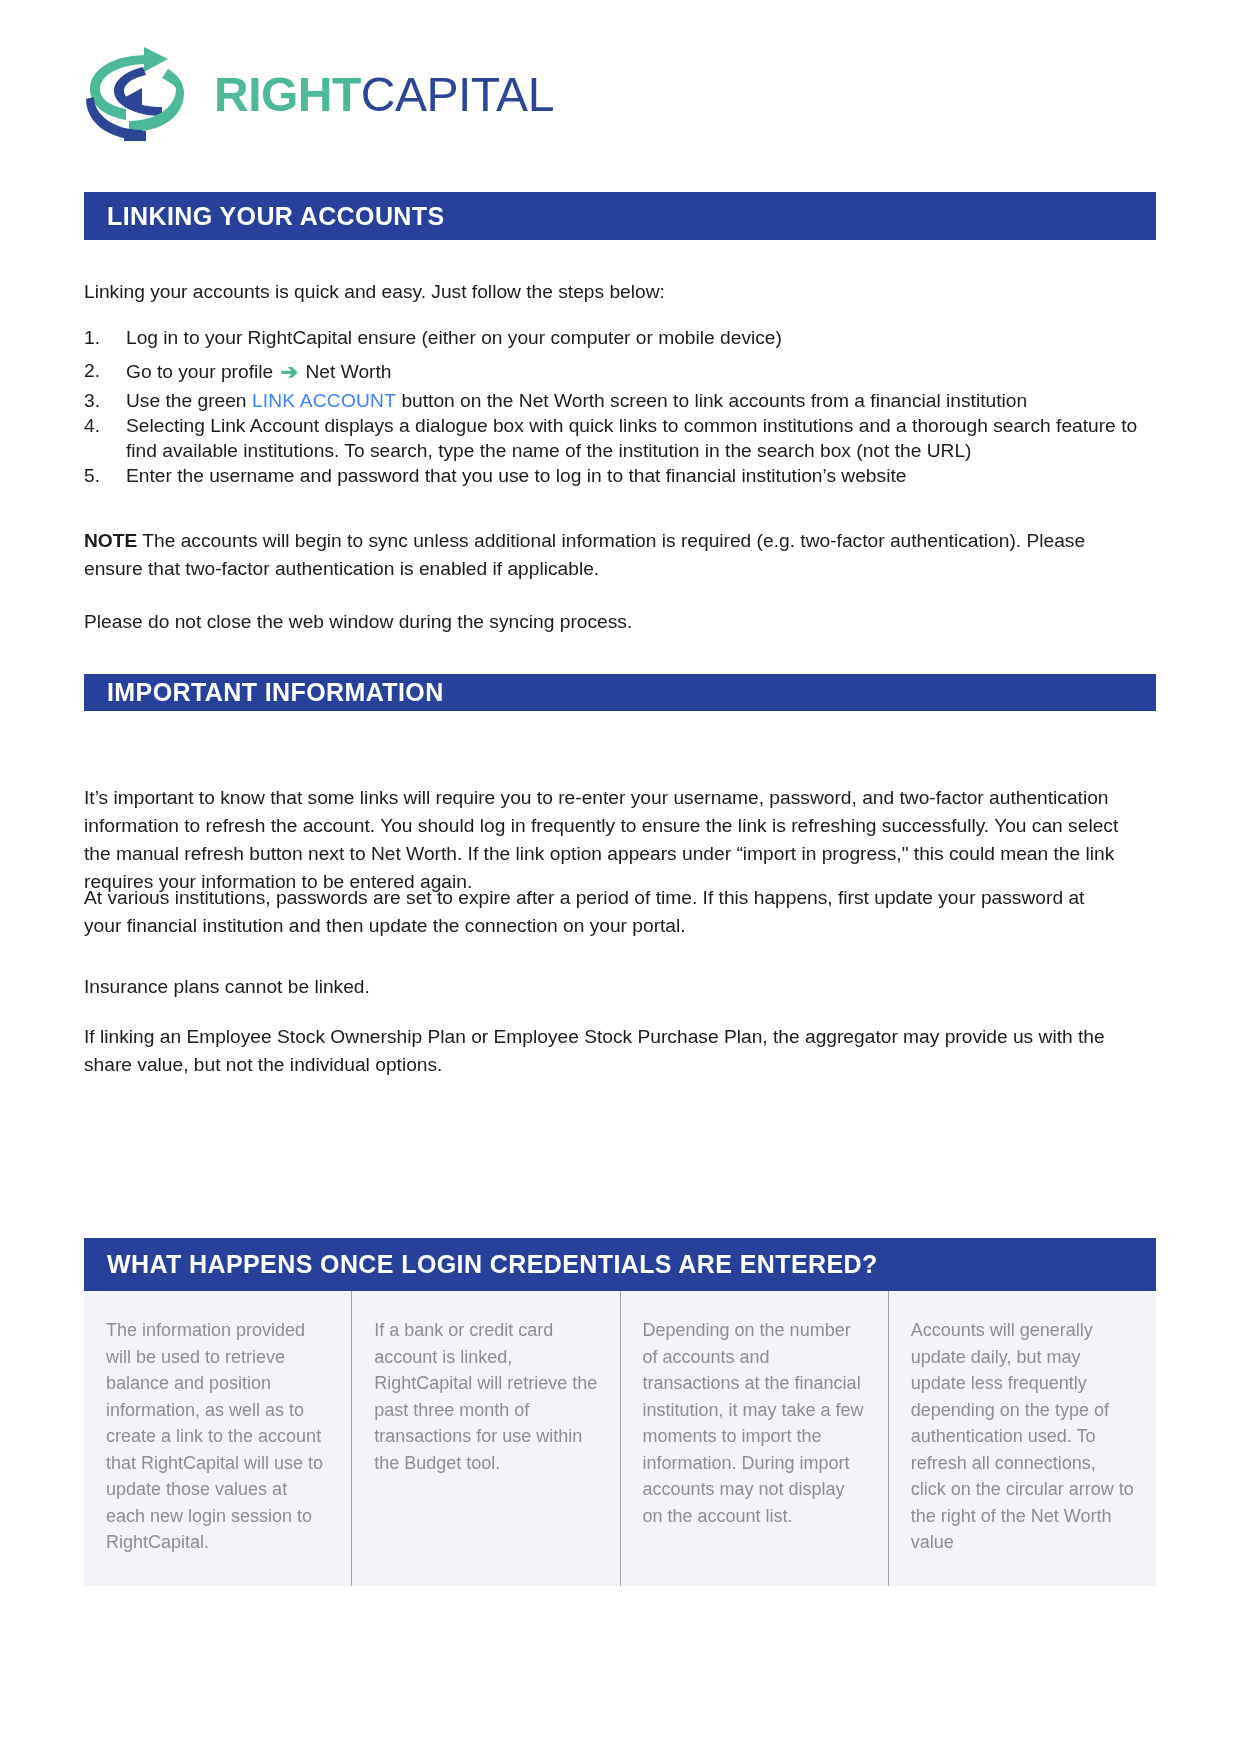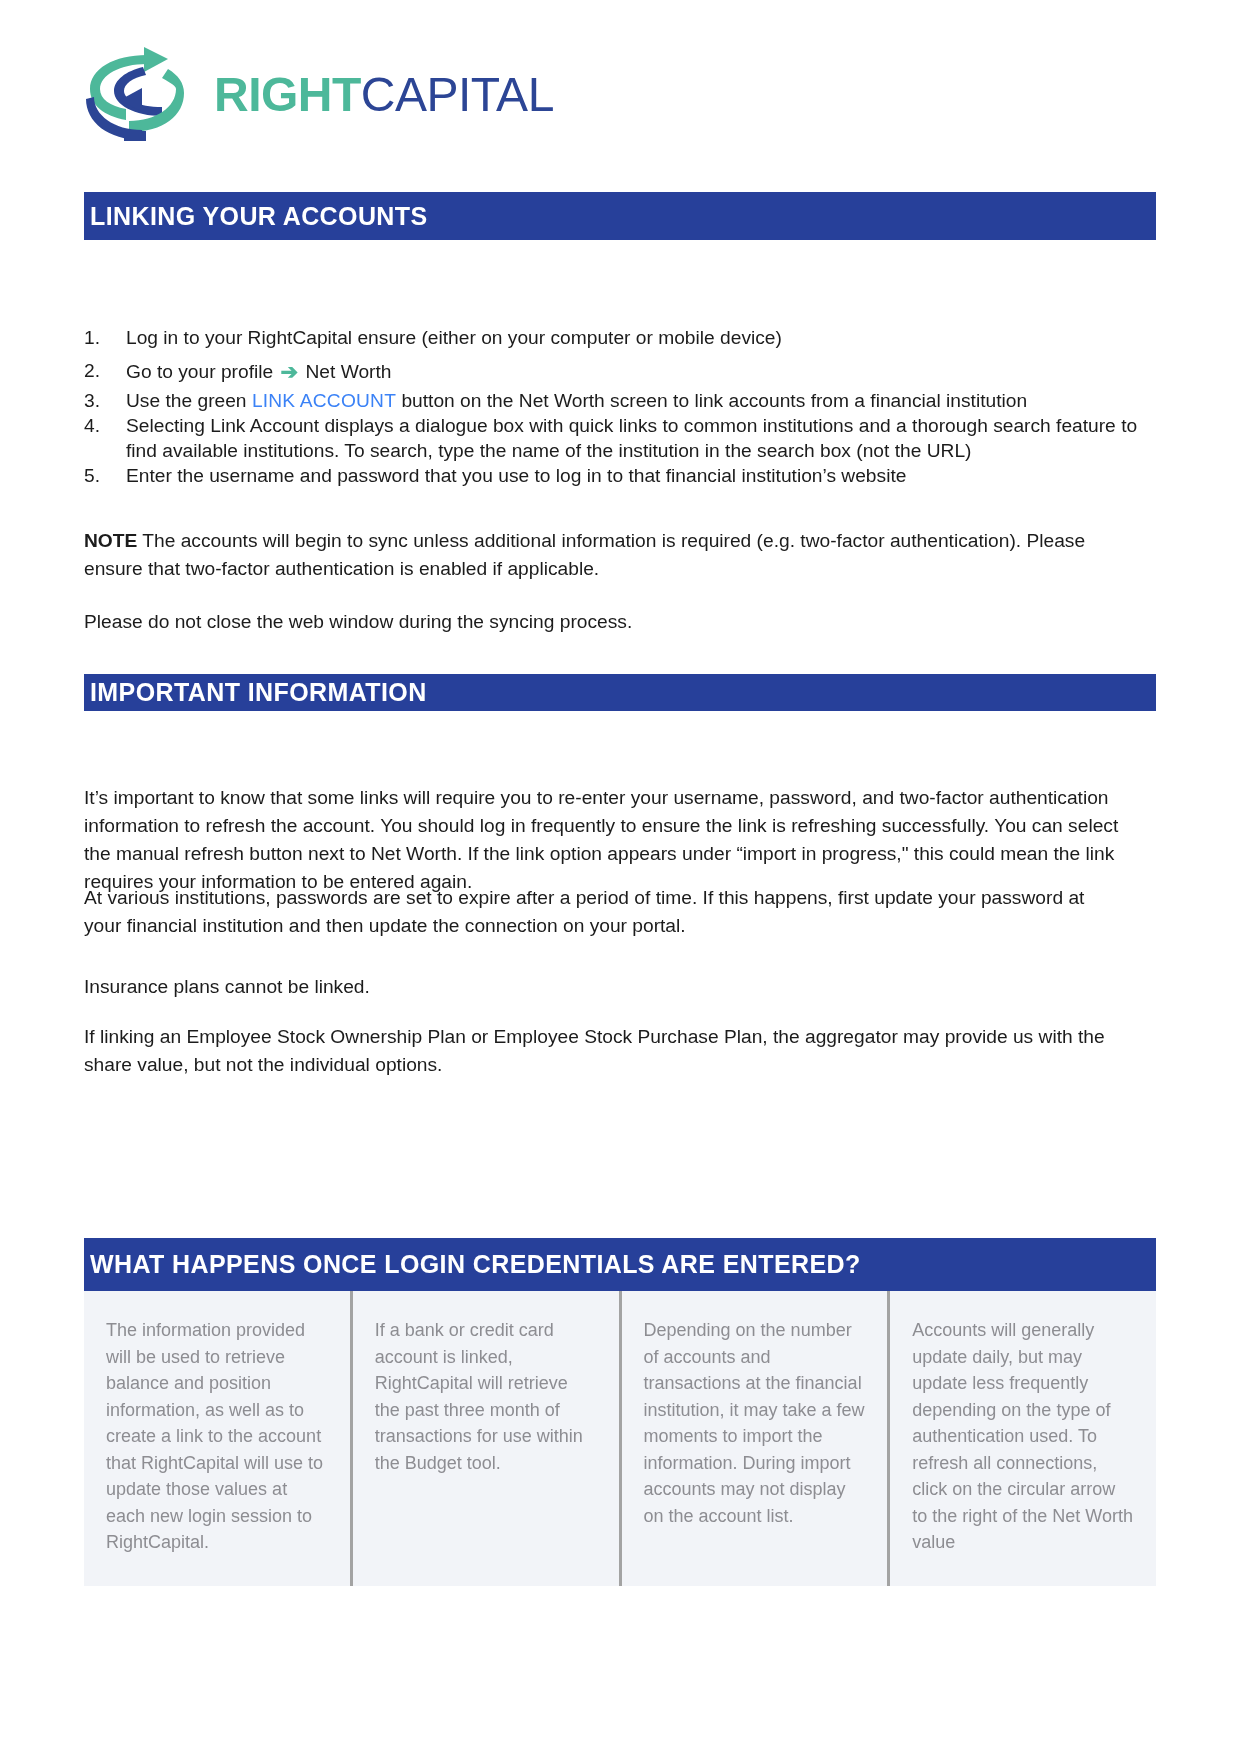--- a/index.html
+++ b/index.html
@@ -55,21 +55,21 @@
   }
 
   
   .bar {
     position: absolute;
     background: #27409a;
     color: #ffffff;
     display: flex;
     align-items: center;
     box-sizing: border-box;
-    padding-left: 6px;
+    padding-left: 23px;
   }
   .bar-title {
     font-size: 25px;
     font-weight: bold;
     letter-spacing: 0.4px;
     line-height: 1;
   }
 
   #bar-linking   { left: 84px; top: 192px;  width: 1072px; height: 48px; }
   #bar-important { left: 84px; top: 674px;  width: 1072px; height: 37px; }
@@ -147,21 +147,21 @@
     background: #ffffff;
   }
   .cred-col {
     flex: 1 1 0;
     background: #f2f4f8;
     box-sizing: border-box;
     padding: 26px 22px 30px 22px;
     font-size: 18px;
     line-height: 26.5px;
     color: #8d8d92;
-    border-right: 3px solid #a3a3a3;
+    border-right: 1px solid #a3a3a3;
     min-height: 248px;
   }
   .cred-col:last-child { border-right: none; }
   .cred-col.tall { min-height: 268px; }
 </style>
 </head>
 <body>
 
 <div class="page">
 
@@ -185,20 +185,21 @@
     </span>
     <span class="logo-word">
       <span class="logo-right">RIGHT</span><span class="logo-capital">CAPITAL</span>
     </span>
   </div>
 
   <div class="bar" id="bar-linking">
     <span class="bar-title">LINKING YOUR ACCOUNTS</span>
   </div>
 
+  <div class="text-block p-intro">Linking your accounts is quick and easy. Just follow the steps below:</div>
 
   <ol class="steps">
     <li class="gap-1">
       <span class="num">1.</span>
       <span>Log in to your RightCapital ensure (either on your computer or mobile device)</span>
     </li>
     <li class="gap-2">
       <span class="num">2.</span>
       <span>Go to your profile</span>
       <span class="arrow-green">➔</span>

